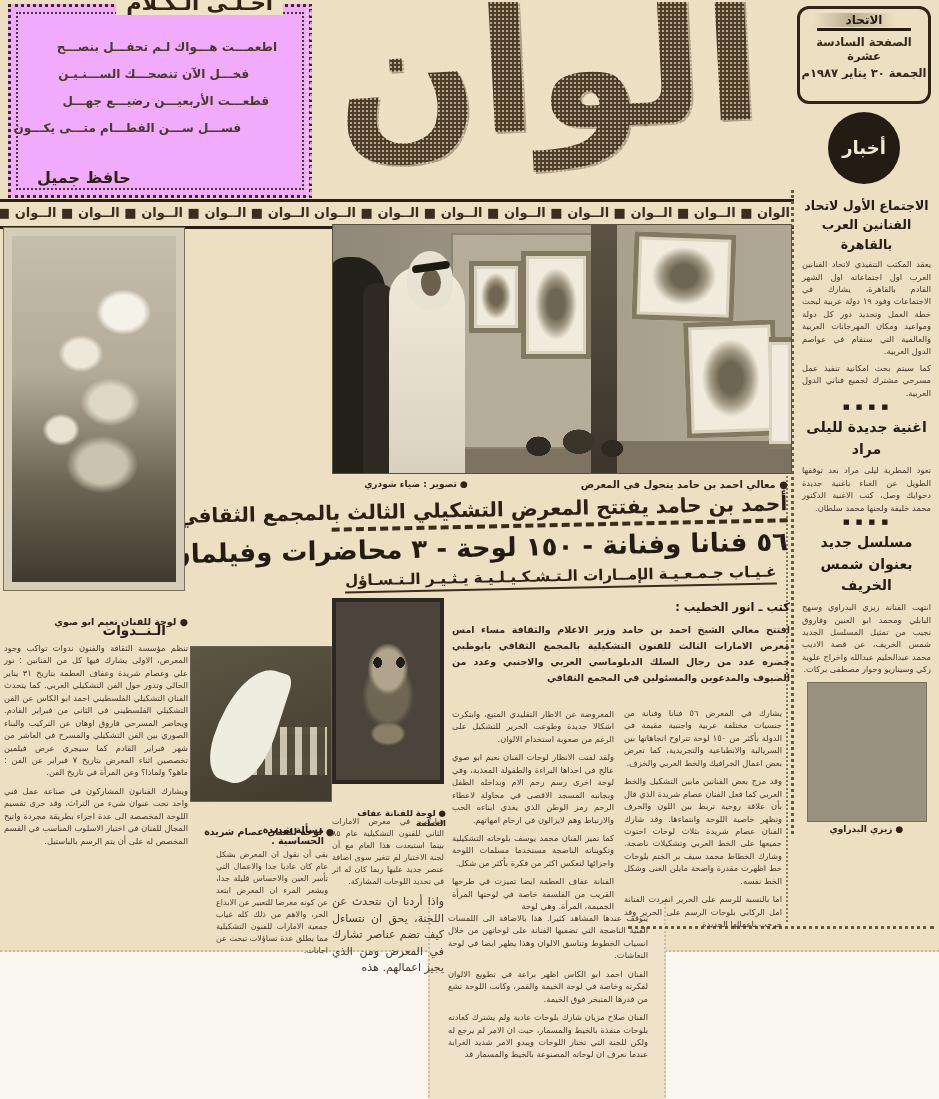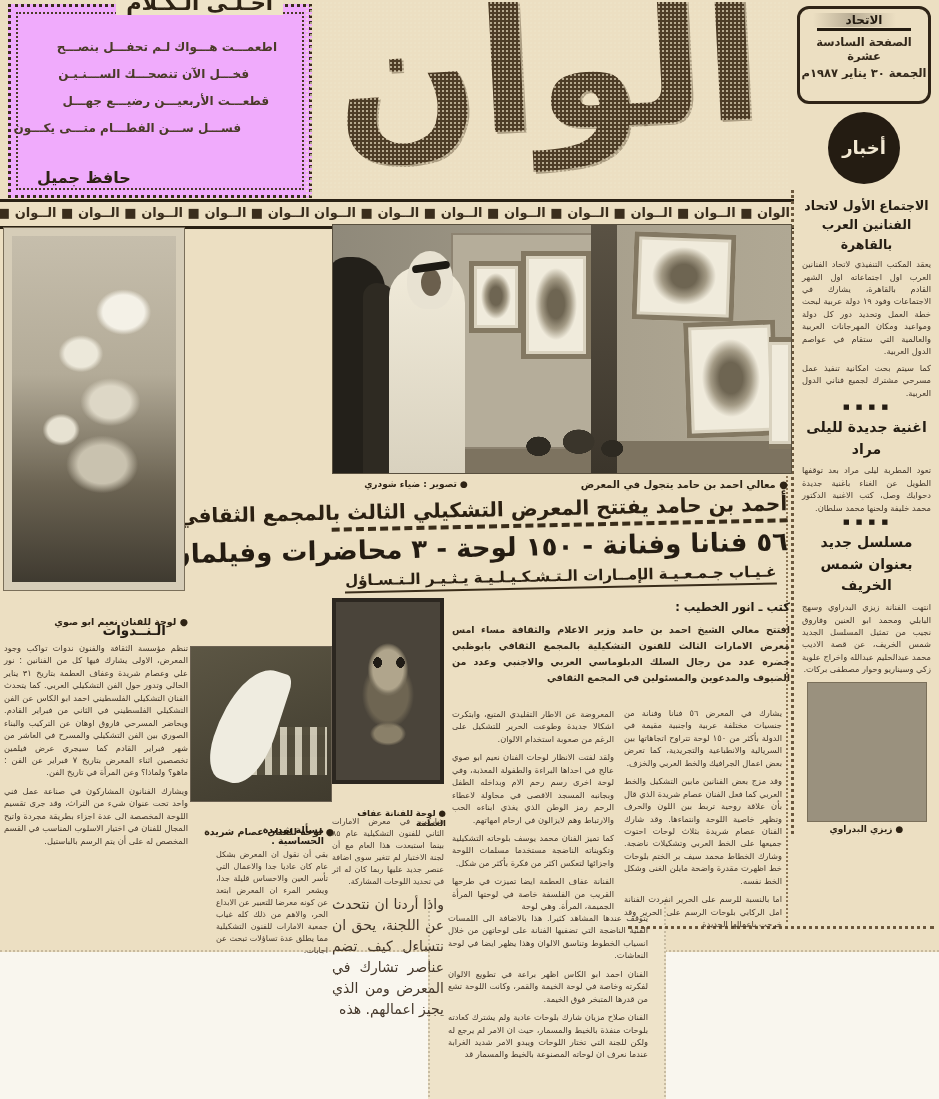--- a/index.html
+++ b/index.html
@@ -250,21 +250,21 @@
 
   <div class="abs afaf"></div>
   <div class="abs cap afaf-cap">● لوحة للفنانة عفاف العطمة</div>
 
   <div class="abs col-mid">
     <div class="mid-head">مسألة شديدة الحساسية .</div>
     <div class="bodytxt" style="font-size:8px;">بقي أن نقول ان المعرض بشكل عام كان عاديا جدا والاعمال التي تأسر العين والاحساس قليلة جدا، ويشعر المرء ان المعرض ابتعد عن كونه معرضا للتعبير عن الابداع الحر، والاهم من ذلك كله غياب جمعية الامارات للفنون التشكيلية مما يطلق عدة تساؤلات تبحث عن اجابات.</div>
   </div>
   <div class="abs col-mid2">
     <div class="bodytxt" style="font-size:8px;">شاركت في معرض الامارات الثاني للفنون التشكيلية عام ٨٥ بينما استبعدت هذا العام مع أن لجنة الاختبار لم تتغير سوى اضافة عنصر جديد عليها ربما كان له اثر في تحديد اللوحات المشاركة.</div>
-    <div class="bodytxt" style="font-size:14px;">واذا أردنا ان نتحدث عن اللجنة، يحق ان نتساءل كيف تضم عناصر تشارك في المعرض ومن الذي يجيز اعمالهم. هذه</div>
+    <div class="bodytxt" style="font-size:11px;">واذا أردنا ان نتحدث عن اللجنة، يحق ان نتساءل كيف تضم عناصر تشارك في المعرض ومن الذي يجيز اعمالهم. هذه</div>
   </div>
 
   <div class="abs col-bottom">
     <div class="bodytxt">يتوقف عندها المشاهد كثيرا. هذا بالاضافة الى اللمسات الفنية الناضجة التي تضفيها الفنانة على لوحاتهن من خلال انسياب الخطوط وتناسق الالوان وهذا يظهر ايضا في لوحة النعاشات.</div>
     <div class="bodytxt">الفنان احمد ابو الكاس اظهر براعة في تطويع الالوان لفكرته وخاصة في لوحة الخيمة والقمر، وكانت اللوحة تشع من قدرها المتبخر فوق الخيمة.</div>
     <div class="bodytxt">الفنان صلاح مزيان شارك بلوحات عادية ولم يشترك كعادته بلوحات منفذة بالخيط والمسمار، حيث ان الامر لم يرجع له ولكن للجنة التي تختار اللوحات ويبدو الامر شديد الغرابة عندما نعرف ان لوحاته المصنوعة بالخيط والمسمار قد</div>
   </div>
 </div>
 
 </body></html>

